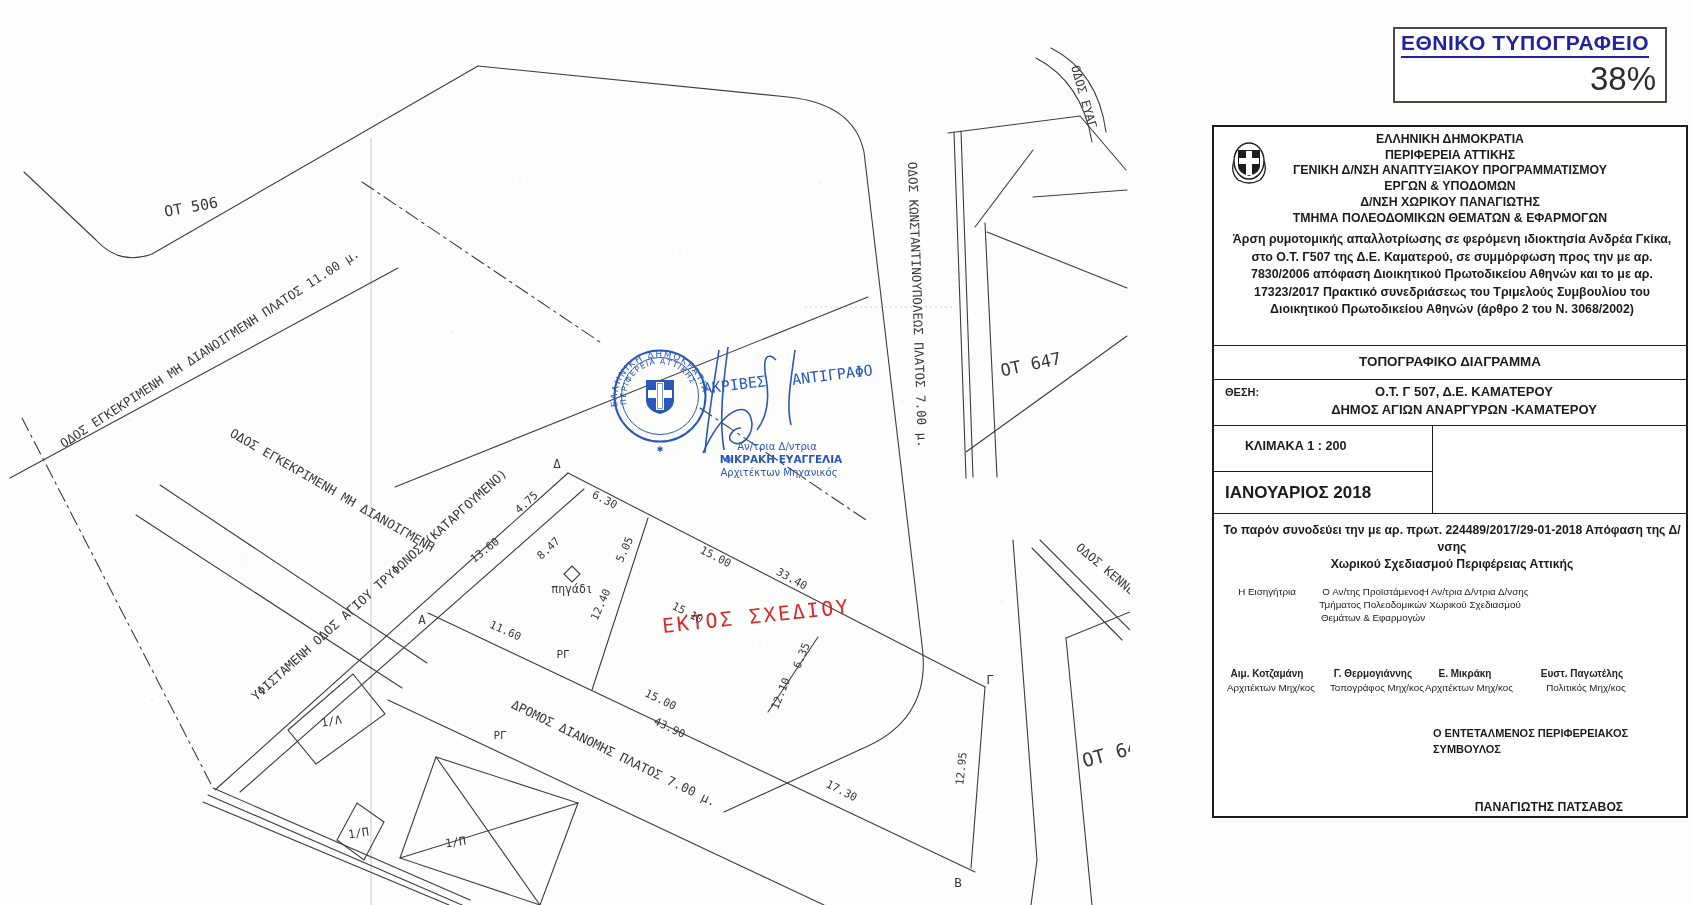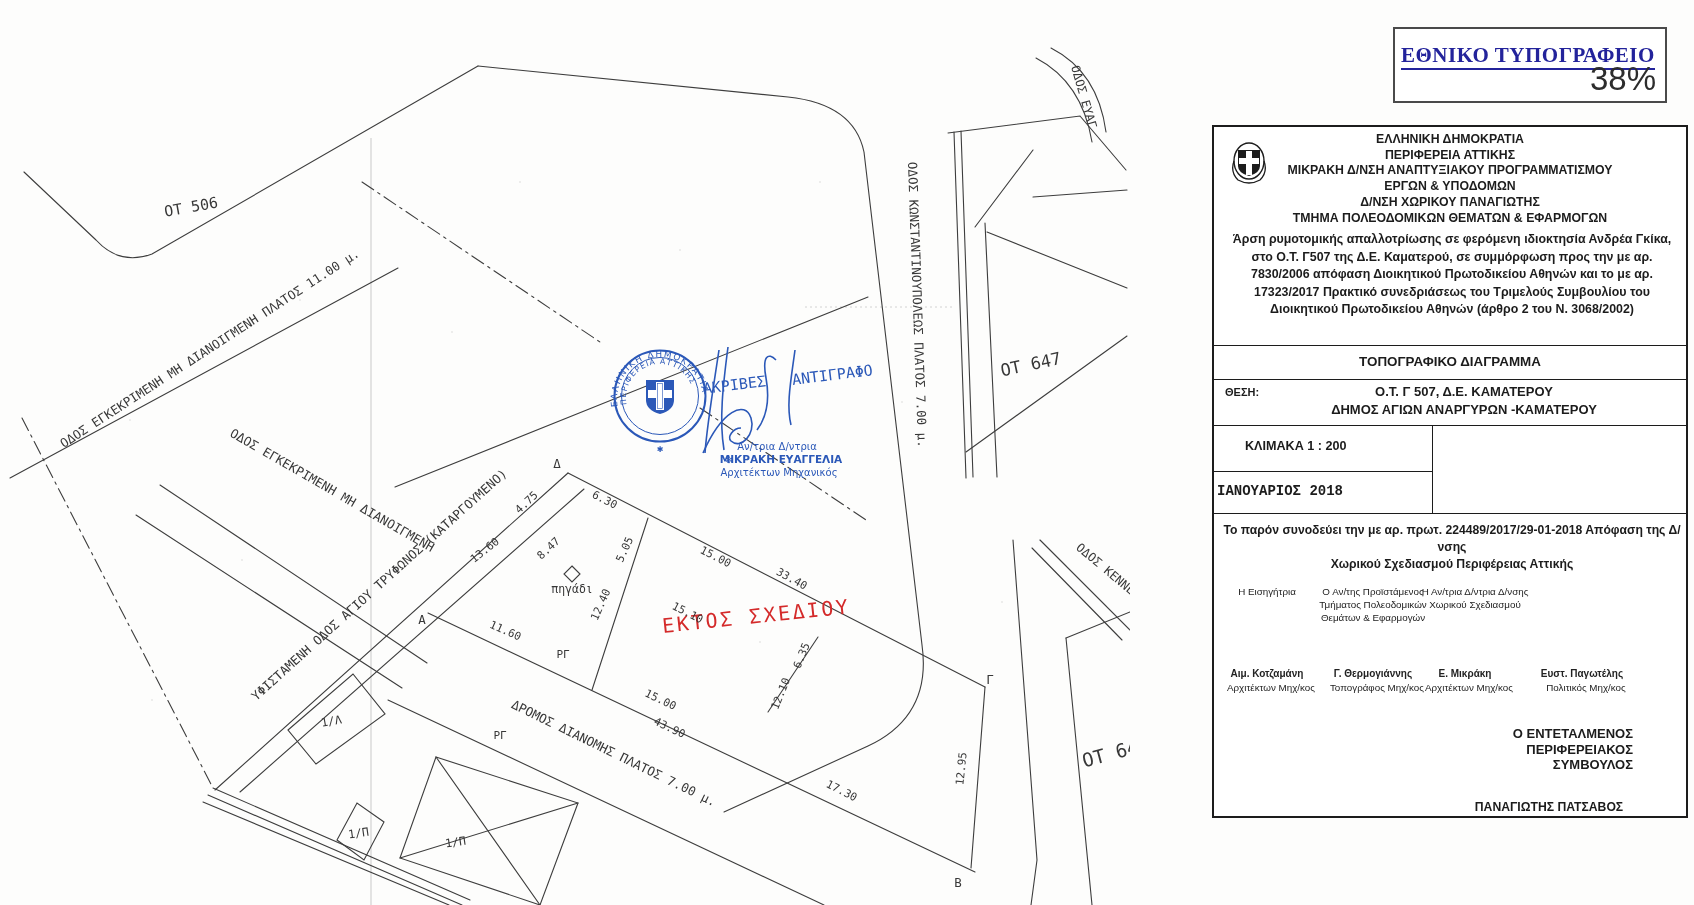--- a/index.html
+++ b/index.html
@@ -17,51 +17,51 @@
   .red { font-family:"DejaVu Sans Mono", monospace; fill:#d42a2a; letter-spacing:2.5px; }
   .blue-ln { stroke:#2b58b8; fill:none; }
   .blue-tx { font-family:"DejaVu Sans", sans-serif; fill:#2b58b8; }
   .blue-mono { font-family:"DejaVu Sans Mono", monospace; fill:#2b58b8; }
 
   
   #printbox { position:absolute; left:1393px; top:27px; width:274px; height:76px;
               border:2px solid #4a4a4a; background:#fff; }
   #printbox .pbtitle { position:absolute; left:6px; top:1px; font-size:21px; font-weight:bold;
               color:#23239b; letter-spacing:.5px; border-bottom:2px solid #23239b; line-height:26px;
-              font-family:Liberation Serif, serif;margin-top:12px; }
+              font-family:Liberation Sans, sans-serif; }
   #printbox .pblines { position:absolute; left:7px; top:31px; width:196px; font-size:11.3px;
               line-height:14px; color:#1f1f1f; }
   #printbox .pblines .just { text-align:justify; text-align-last:justify; }
   #printbox .pbpct { position:absolute; right:9px; bottom:3px; font-size:33px; color:#2d2d2d; }
 
   
   #tblock { position:absolute; left:1212px; top:125px; width:476px; height:693px;
             border:2px solid #1c1c1c; background:#fff; font-weight:bold; }
   .hline { position:absolute; left:0; height:0; border-top:1.6px solid #1c1c1c; width:100%; }
   .vline { position:absolute; width:0; border-left:1.6px solid #1c1c1c; }
   .hdr   { position:absolute; top:5px; left:0; width:100%; text-align:center;
            font-size:12.3px; line-height:15.7px; }
   .emblem{ position:absolute; left:14px; top:11px; }
   .subject { position:absolute; top:104px; left:14px; width:448px; text-align:center;
            font-size:12.4px; line-height:17.6px; }
   .docrow { position:absolute; top:227px; width:100%; text-align:center; font-size:13.4px; }
   .thesi-label { position:absolute; left:11px; top:259px; font-size:11px; }
   .thesi-val { position:absolute; top:256px; left:40px; width:420px; text-align:center;
            font-size:13px; line-height:17.5px; }
   .scale { position:absolute; left:11px; top:312px; font-size:12.6px;padding-left:20px; }
-  .date  { position:absolute; left:3px; top:356px; font-size:14px;font-family:Liberation Mono, monospace; }
+  .date  { position:absolute; left:11px; top:356px; font-size:17px; }
   .accomp{ position:absolute; top:395px; left:8px; width:460px; text-align:center;
            font-size:12.2px; line-height:17px; }
   .sigcol{ position:absolute; text-align:center; font-weight:normal; font-size:9.8px;
            line-height:13.2px; color:#222; }
   .signame{ position:absolute; text-align:center; font-size:10px; line-height:13.5px;
            font-weight:600; color:#222; }
   .signame .prof { font-weight:500; font-size:9.8px;margin-left:8px; }
-  .commissioner { position:absolute; left:219px; top:599px; width:200px; text-align:right;
-           font-size:13px; line-height:15.5px; }
+  .commissioner { position:absolute; left:219px; top:599px; width:200px; text-align:left;
+           font-size:11px; line-height:15.5px; }
   .commname { position:absolute; left:240px; top:673px; width:190px; text-align:center;
            font-size:12.2px; }
 </style>
 </head>
 <body>
 
 <div id="page">
 
   <svg id="survey" width="1130" height="905" viewBox="0 0 1130 905">
 
@@ -236,21 +236,21 @@
       <ellipse cx="21" cy="23" rx="15" ry="18" fill="none" stroke="#1c1c1c" stroke-width="1.4"></ellipse>
       <path d="M 6,23 Q 2,34 10,42 M 36,23 Q 40,34 32,42 M 10,42 Q 21,48 32,42" fill="none" stroke="#1c1c1c" stroke-width="1.3"></path>
       <path d="M 10,12 L 32,12 L 32,28 Q 32,35 21,38 Q 10,35 10,28 Z" fill="#1c1c1c"></path>
       <rect x="18" y="13" width="6" height="24" fill="#fff"></rect>
       <rect x="11" y="20" width="20" height="6" fill="#fff"></rect>
     </svg>
 
     <div class="hdr">
       <div>ΕΛΛΗΝΙΚΗ ΔΗΜΟΚΡΑΤΙΑ</div>
       <div>ΠΕΡΙΦΕΡΕΙΑ ΑΤΤΙΚΗΣ</div>
-      <div>ΜΙΚΡΑΚΗ Δ/ΝΣΗ ΑΝΑΠΤΥΞΙΑΚΟΥ ΠΡΟΓΡΑΜΜΑΤΙΣΜΟΥ</div>
+      <div>ΓΕΝΙΚΗ Δ/ΝΣΗ ΑΝΑΠΤΥΞΙΑΚΟΥ ΠΡΟΓΡΑΜΜΑΤΙΣΜΟΥ</div>
       <div>ΕΡΓΩΝ &amp; ΥΠΟΔΟΜΩΝ</div>
       <div>Δ/ΝΣΗ ΧΩΡΙΚΟΥ ΠΑΝΑΓΙΩΤΗΣ</div>
       <div>ΤΜΗΜΑ ΠΟΛΕΟΔΟΜΙΚΩΝ ΘΕΜΑΤΩΝ &amp; ΕΦΑΡΜΟΓΩΝ</div>
     </div>
 
     <div class="subject">
       <div>Άρση ρυμοτομικής απαλλοτρίωσης σε φερόμενη ιδιοκτησία Ανδρέα Γκίκα,</div>
       <div>στο Ο.Τ. Γ507 της Δ.Ε. Καματερού, σε συμμόρφωση προς την με αρ.</div>
       <div>7830/2006 απόφαση  Διοικητικού Πρωτοδικείου Αθηνών και το με αρ.</div>
       <div>17323/2017 Πρακτικό συνεδριάσεως του Τριμελούς Συμβουλίου του</div>

